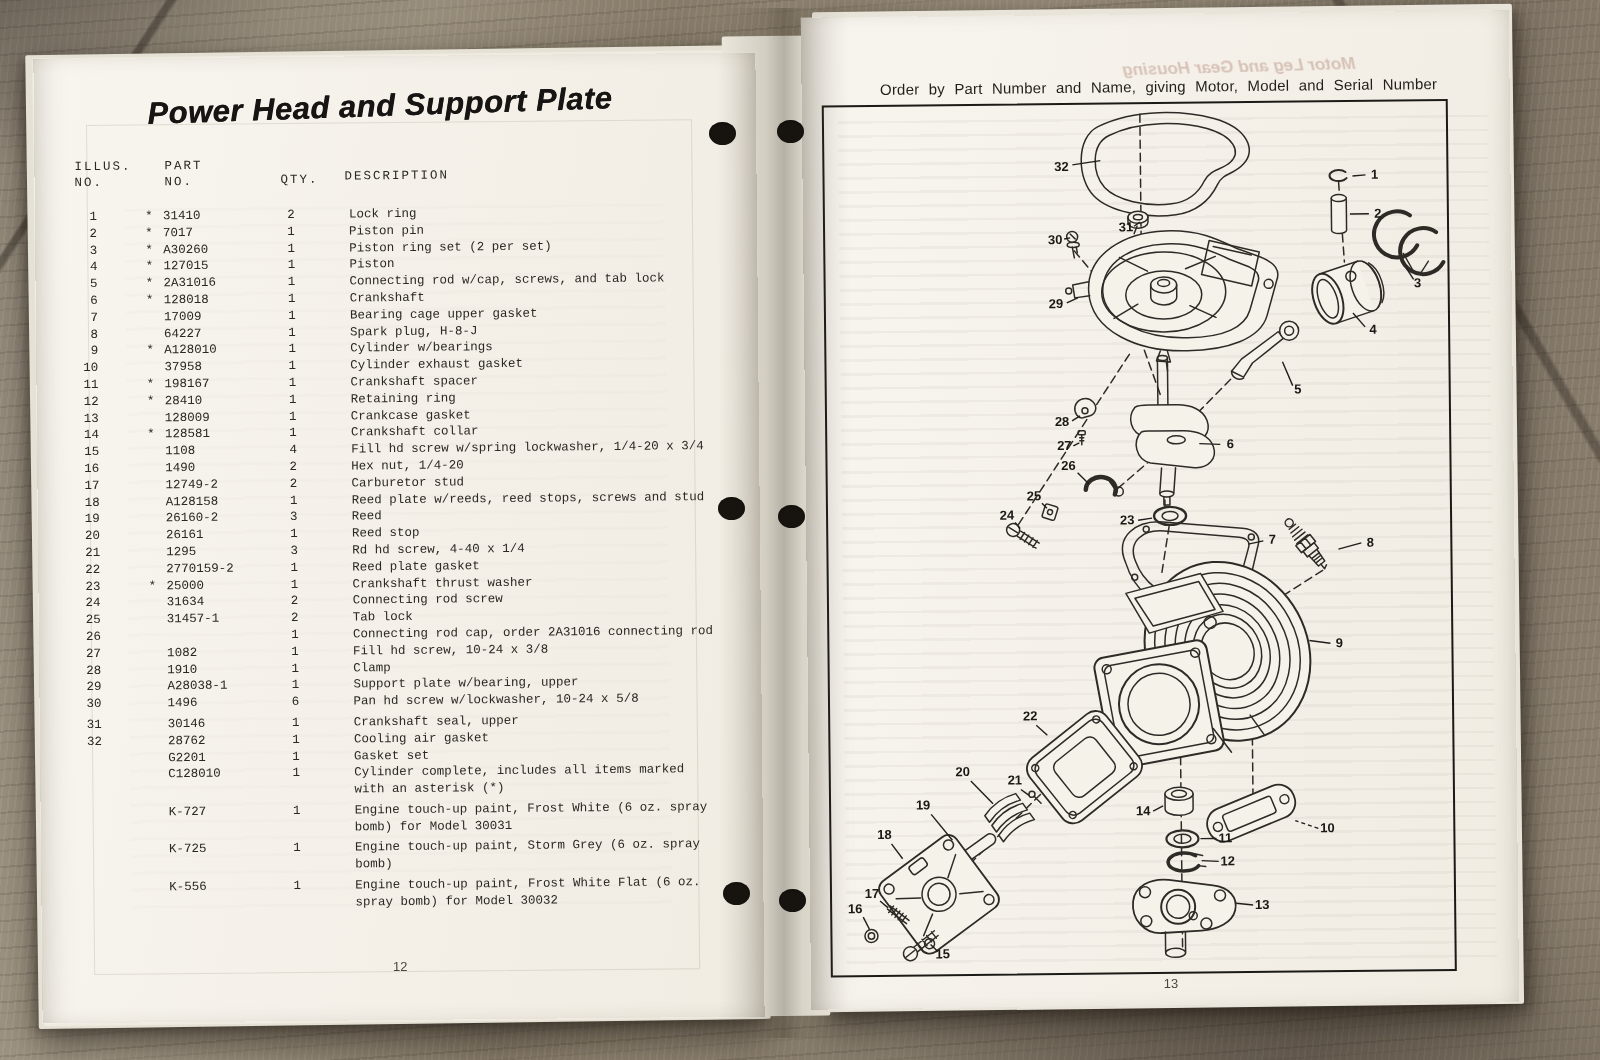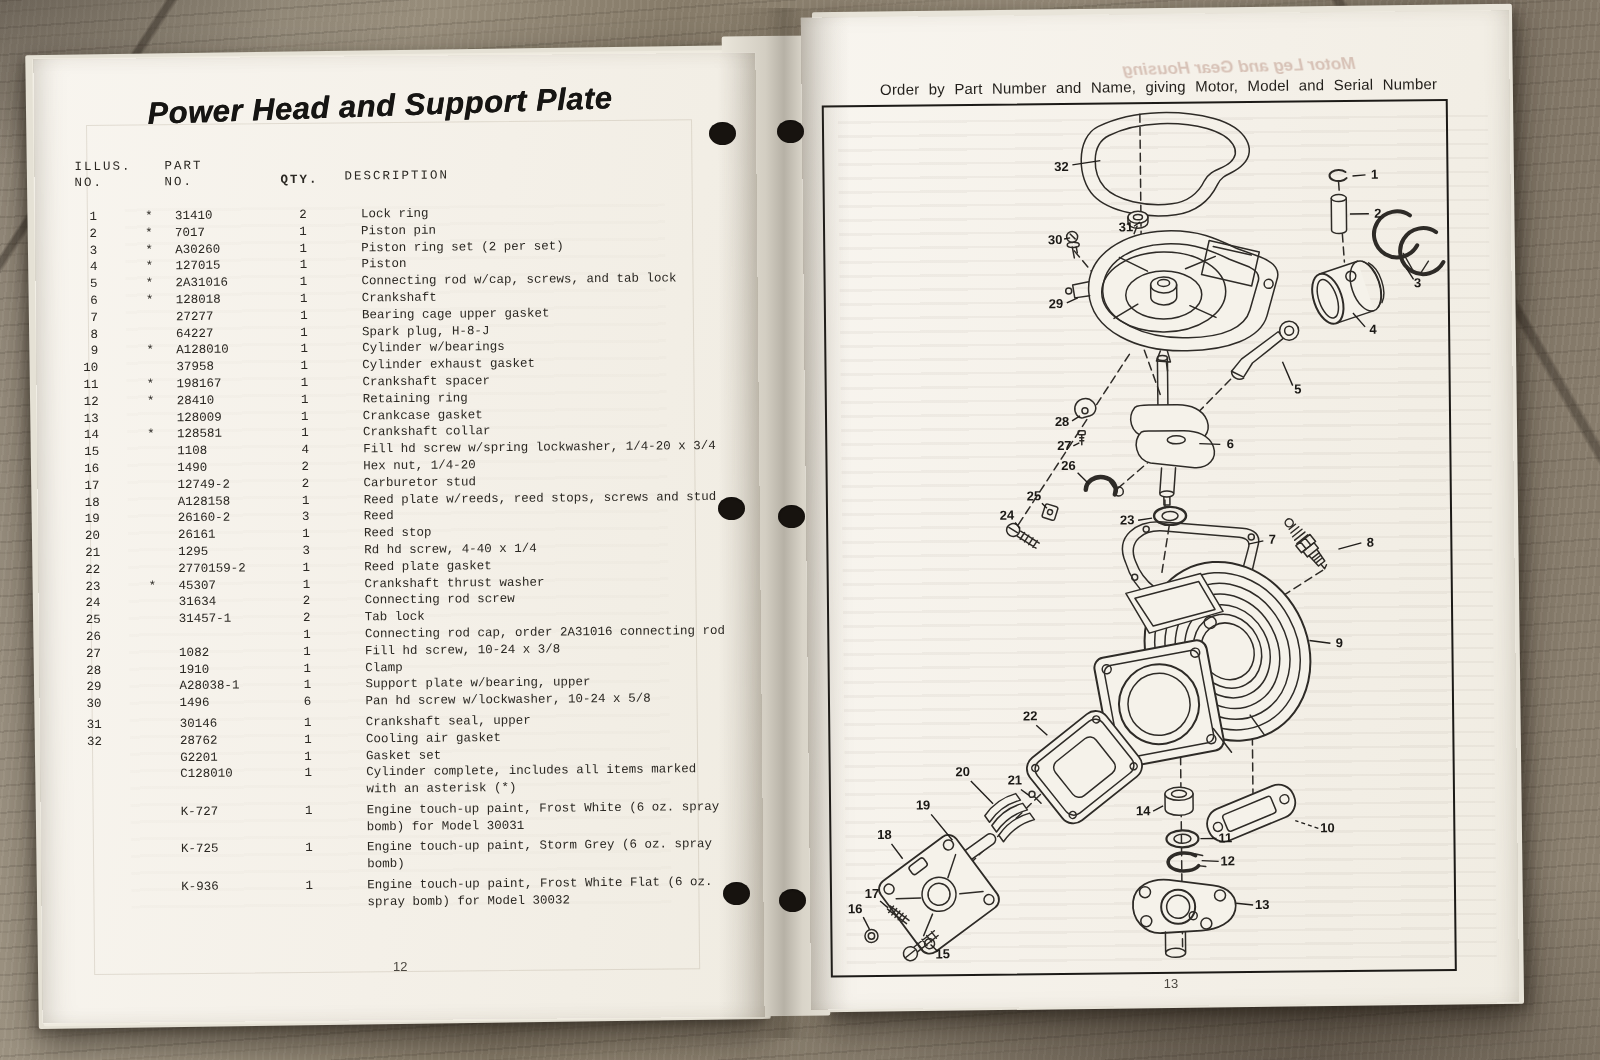--- a/index.html
+++ b/index.html
@@ -39,28 +39,28 @@
   .lp-noise{position:absolute;left:90px;top:150px;width:540px;height:700px;opacity:.5;
     background:repeating-linear-gradient(180deg, rgba(130,118,100,.05) 0 3px, transparent 3px 17px);}
   .lp-title{position:absolute;top:32px;left:0;right:30px;text-align:center;
     font:italic 700 31px "Liberation Sans",sans-serif;letter-spacing:.5px;color:#161513;
     transform:rotate(-1.4deg);text-shadow:.4px 0 0 #161513;}
   .ptable{position:absolute;left:40px;top:100px;width:660px;color:#2b2823;
     font-family:"Liberation Mono",monospace;font-size:12.5px;}
   .thead{display:flex;align-items:flex-end;letter-spacing:2px;white-space:pre-line;line-height:16px;}
   .th-ill{width:90px;}
   .th-part{width:116px;}
-  .th-qty{width:64px;margin-bottom:1px;font-weight:bold;}
+  .th-qty{width:64px;margin-bottom:1px;}
   .th-desc{flex:1;margin-bottom:4px;}
   .rows{margin-top:18px;}
   .trow{display:flex;line-height:16.8px;align-items:flex-start;}
   .trow.gap{margin-top:4px;}
   .c-ill{width:22px;text-align:right;}
   .c-ast{width:16px;margin-left:44px;text-align:center;}
-  .c-part{width:86px;margin-left:18px;}
+  .c-part{width:86px;margin-left:6px;}
   .c-qty{width:44px;margin-left:20px;text-align:center;}
   .c-desc{width:366px;margin-left:36px;}
   .lp-pagenum{position:absolute;left:328px;top:903px;width:60px;text-align:center;
     font:13px "Liberation Sans",sans-serif;color:#4a463f;}
 
   
   .rp-ghost-title{position:absolute;left:285px;top:44px;width:305px;height:26px;text-align:center;
     font:italic 700 17px "Liberation Sans",sans-serif;color:rgba(158,102,86,.34);
     transform:scaleX(-1) rotate(1deg);filter:blur(.4px);white-space:nowrap;}
   .rp-header{position:absolute;left:30px;right:24px;top:64px;text-align:center;
@@ -142,21 +142,21 @@
             <div class="trow">
               <span class="c-ill">6</span>
               <span class="c-ast">*</span>
               <span class="c-part">128018</span>
               <span class="c-qty">1</span>
               <span class="c-desc">Crankshaft</span>
             </div>
             <div class="trow">
               <span class="c-ill">7</span>
               <span class="c-ast"></span>
-              <span class="c-part">27277</span>
+              <span class="c-part">17009</span>
               <span class="c-qty">1</span>
               <span class="c-desc">Bearing cage upper gasket</span>
             </div>
             <div class="trow">
               <span class="c-ill">8</span>
               <span class="c-ast"></span>
               <span class="c-part">64227</span>
               <span class="c-qty">1</span>
               <span class="c-desc">Spark plug, H-8-J</span>
             </div>
@@ -254,21 +254,21 @@
             <div class="trow">
               <span class="c-ill">22</span>
               <span class="c-ast"></span>
               <span class="c-part">2770159-2</span>
               <span class="c-qty">1</span>
               <span class="c-desc">Reed plate gasket</span>
             </div>
             <div class="trow">
               <span class="c-ill">23</span>
               <span class="c-ast">*</span>
-              <span class="c-part">45307</span>
+              <span class="c-part">25000</span>
               <span class="c-qty">1</span>
               <span class="c-desc">Crankshaft thrust washer</span>
             </div>
             <div class="trow">
               <span class="c-ill">24</span>
               <span class="c-ast"></span>
               <span class="c-part">31634</span>
               <span class="c-qty">2</span>
               <span class="c-desc">Connecting rod screw</span>
             </div>
@@ -352,21 +352,21 @@
             <div class="trow gap">
               <span class="c-ill"></span>
               <span class="c-ast"></span>
               <span class="c-part">K-725</span>
               <span class="c-qty">1</span>
               <span class="c-desc">Engine touch-up paint, Storm Grey (6 oz. spray bomb)</span>
             </div>
             <div class="trow gap">
               <span class="c-ill"></span>
               <span class="c-ast"></span>
-              <span class="c-part">K-936</span>
+              <span class="c-part">K-556</span>
               <span class="c-qty">1</span>
               <span class="c-desc">Engine touch-up paint, Frost White Flat (6 oz. spray bomb) for Model 30032</span>
             </div>
           </div>
       </div>
       <div class="lp-pagenum">12</div>
     </div>
 
     <div class="page page-right">
       <div class="rp-ghost-title">Motor Leg and Gear Housing</div>

